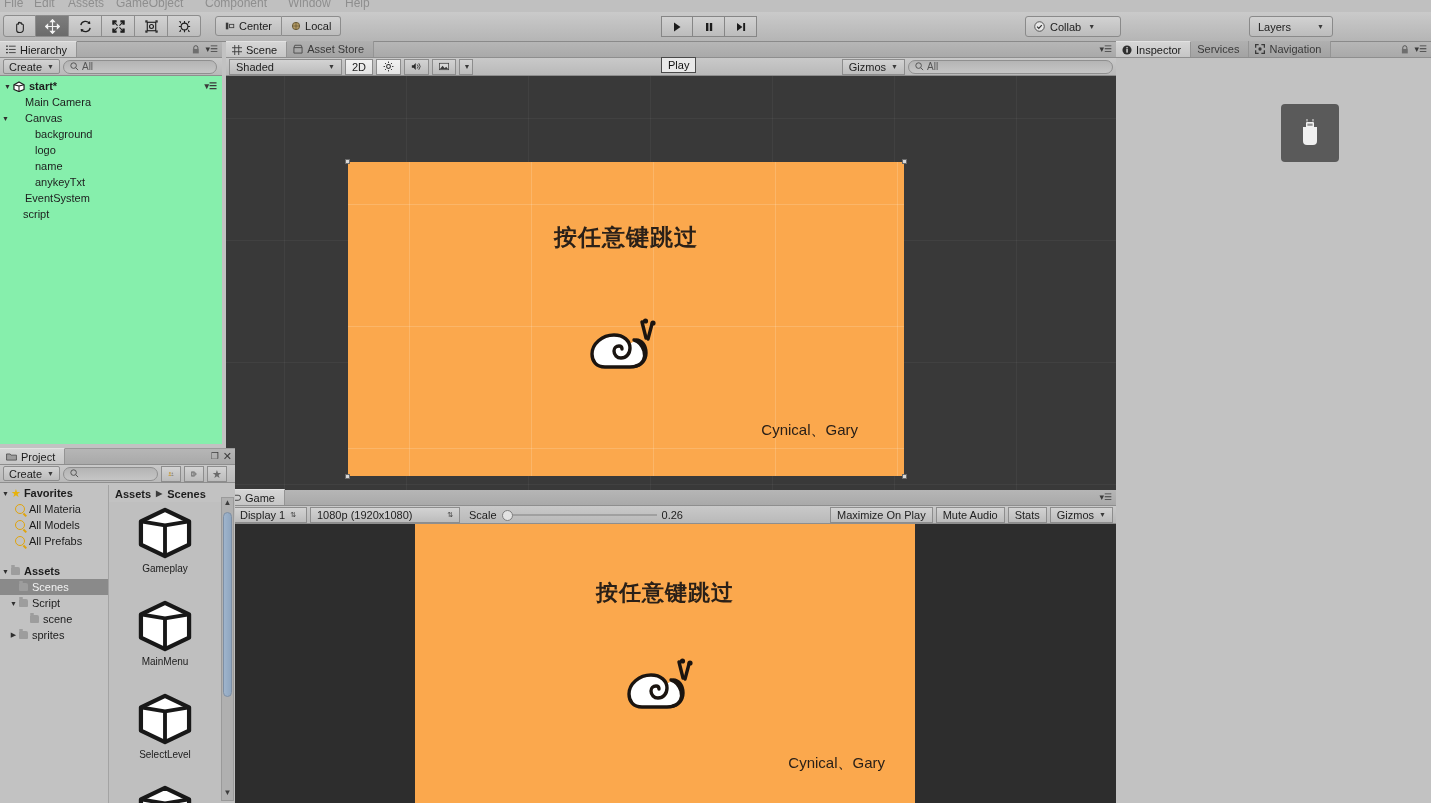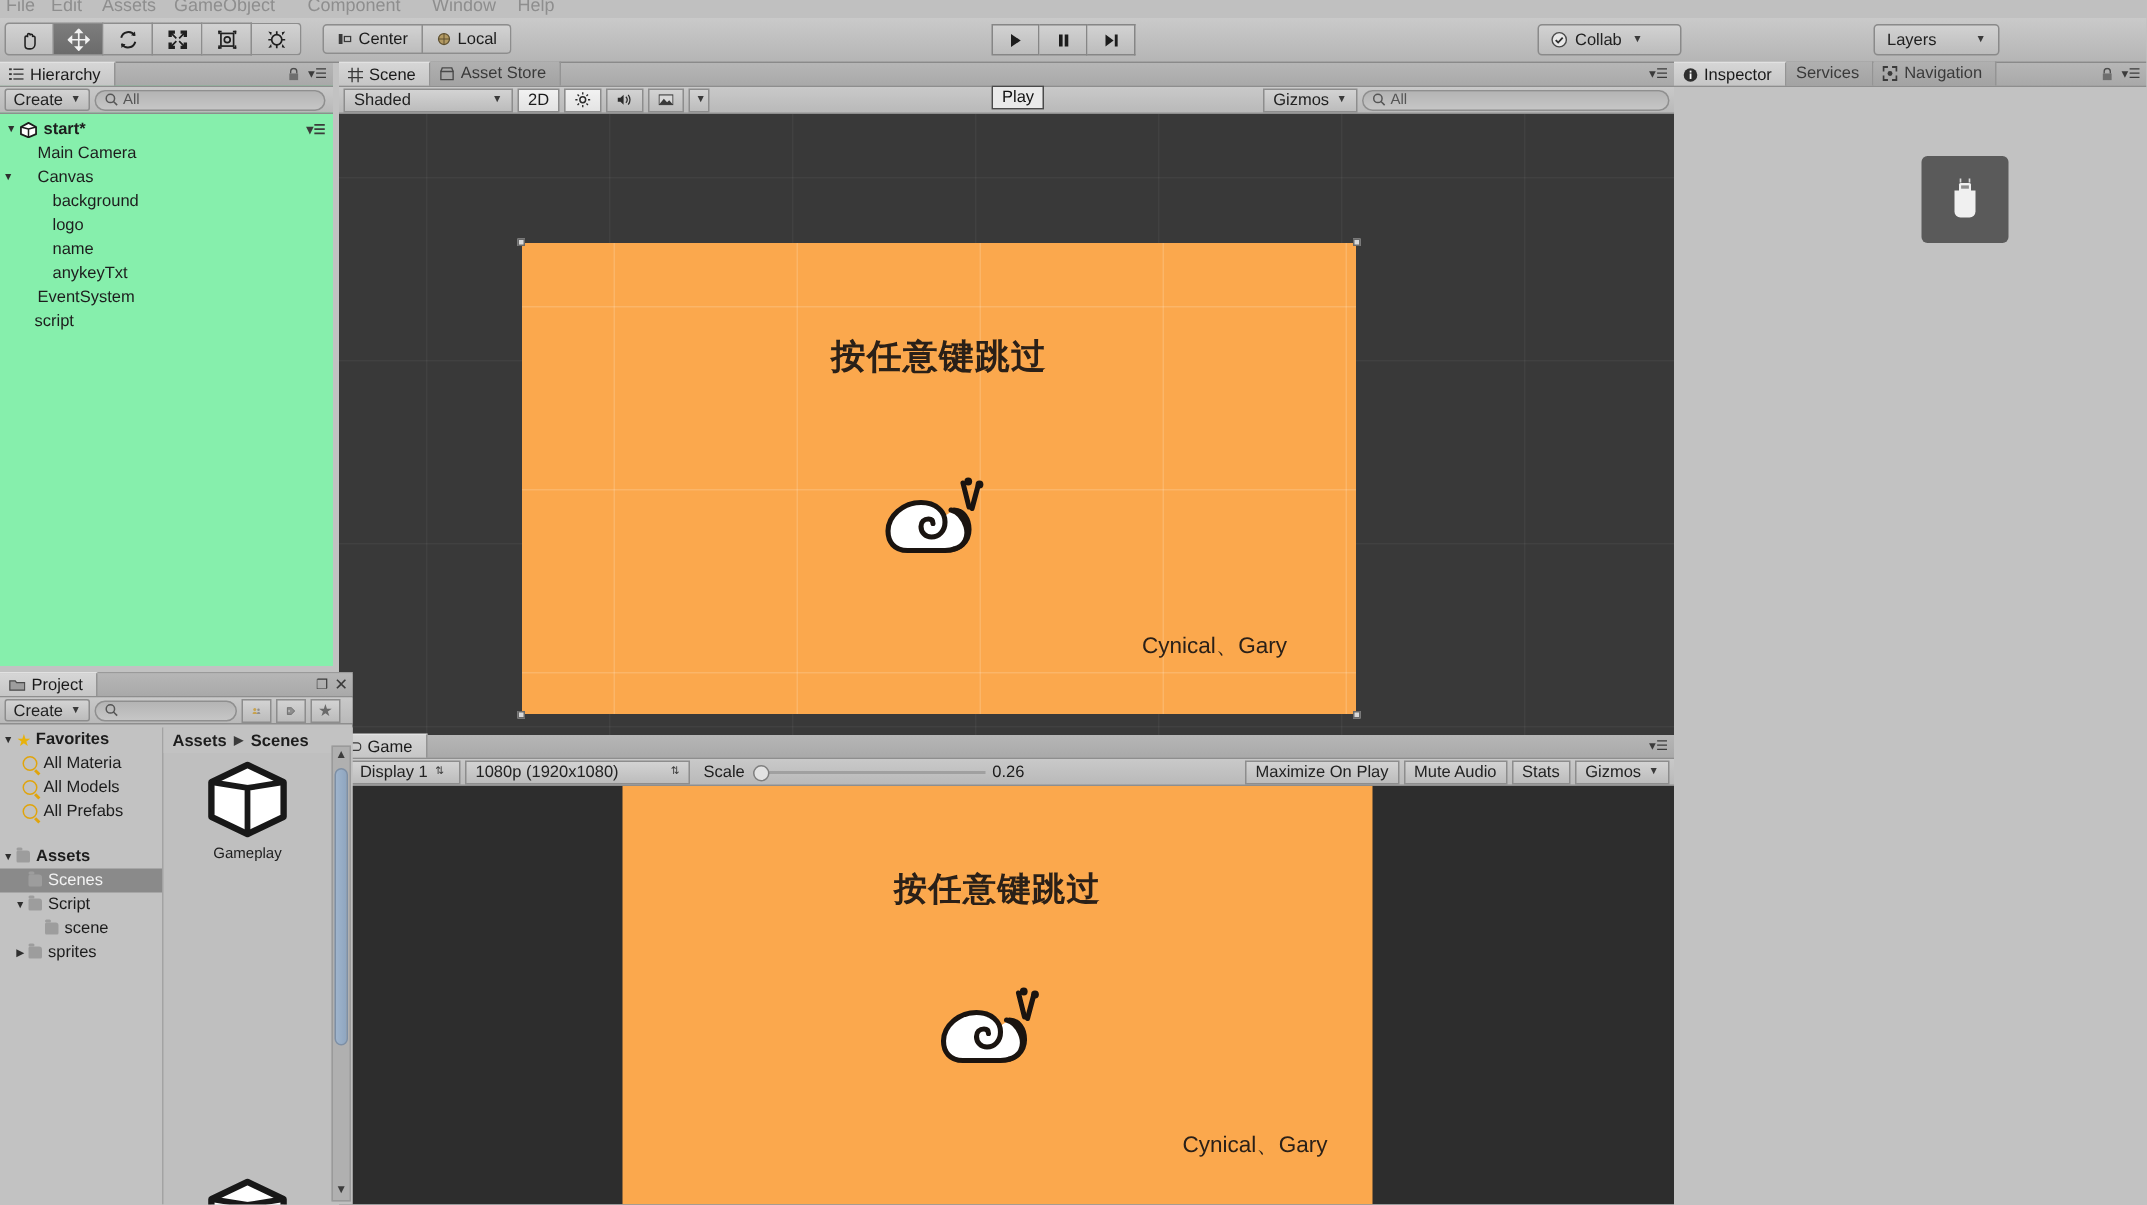--- a/index.html
+++ b/index.html
@@ -746,21 +746,35 @@
       </div>
 
       <div class="assetcell" style="top:22px;">
         <svg width="58" height="52" viewBox="0 0 60 54">
           <path d="M30 3 L55 15 L55 39 L30 51 L5 39 L5 15 Z" fill="#ffffff" stroke="#181818" stroke-width="4.4" stroke-linejoin="round"></path>
           <path d="M30 19 L5 15 M30 19 L55 15 M30 19 L30 51" stroke="#181818" stroke-width="4"></path>
         </svg>
         <div class="lbl">Gameplay</div>
       </div>
 
-
+      <div class="assetcell" style="top:115px;">
+        <svg width="58" height="52" viewBox="0 0 60 54">
+          <path d="M30 3 L55 15 L55 39 L30 51 L5 39 L5 15 Z" fill="#ffffff" stroke="#181818" stroke-width="4.4" stroke-linejoin="round"></path>
+          <path d="M30 19 L5 15 M30 19 L55 15 M30 19 L30 51" stroke="#181818" stroke-width="4"></path>
+        </svg>
+        <div class="lbl">MainMenu</div>
+      </div>
+
+      <div class="assetcell" style="top:208px;">
+        <svg width="58" height="52" viewBox="0 0 60 54">
+          <path d="M30 3 L55 15 L55 39 L30 51 L5 39 L5 15 Z" fill="#ffffff" stroke="#181818" stroke-width="4.4" stroke-linejoin="round"></path>
+          <path d="M30 19 L5 15 M30 19 L55 15 M30 19 L30 51" stroke="#181818" stroke-width="4"></path>
+        </svg>
+        <div class="lbl">SelectLevel</div>
+      </div>
 
       <div class="assetcell" style="top:300px;">
         <svg width="58" height="52" viewBox="0 0 60 54">
           <path d="M30 3 L55 15 L55 39 L30 51 L5 39 L5 15 Z" fill="#ffffff" stroke="#181818" stroke-width="4.4" stroke-linejoin="round"></path>
           <path d="M30 19 L5 15 M30 19 L55 15 M30 19 L30 51" stroke="#181818" stroke-width="4"></path>
         </svg>
       </div>
 
       <div class="scrollbar">
         <div class="sbarrow" style="top:0;">▲</div>

